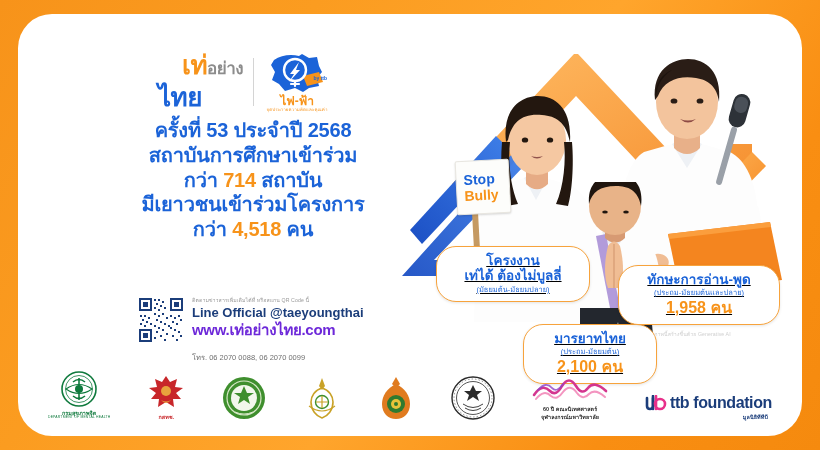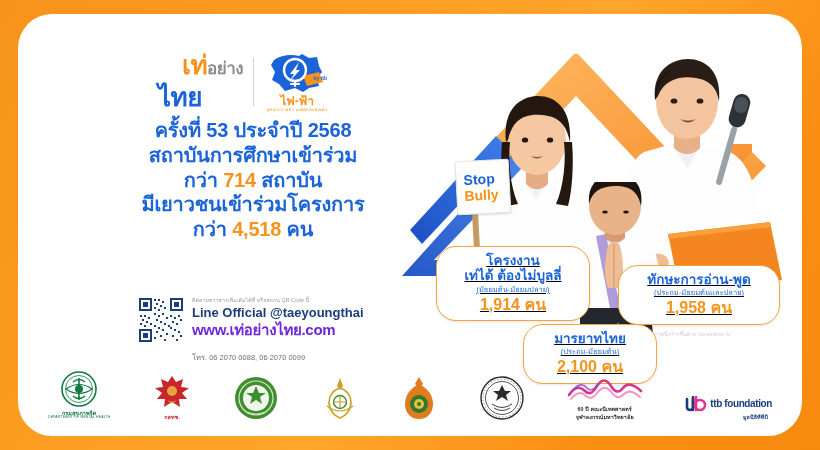--- a/index.html
+++ b/index.html
@@ -327,21 +327,20 @@
         <div class="qr-line">Line Official @taeyoungthai</div>
         <div class="qr-web">www.เท่อย่างไทย.com</div>
         <div class="qr-tel">โทร. 06 2070 0088, 06 2070 0099</div>
       </div>
     </div>
 
     <div class="bubble" id="bubble-project">
       <div class="b-title">โครงงาน</div>
       <div class="b-title">เท่ได้ ต้องไม่บูลลี่</div>
       <div class="b-sub">(มัธยมต้น-มัธยมปลาย)</div>
-      <div class="b-num">1,914 คน</div>
     </div>
 
     <div class="bubble" id="bubble-manners">
       <div class="b-title">มารยาทไทย</div>
       <div class="b-sub">(ประถม-มัธยมต้น)</div>
       <div class="b-num">2,100 คน</div>
     </div>
 
     <div class="bubble" id="bubble-speaking">
       <div class="b-title">ทักษะการอ่าน-พูด</div>
@@ -425,21 +424,21 @@
       </div>
 
       <div class="logo">
         <div style="display:flex;align-items:center;gap:3px;">
           <svg width="22" height="16" viewBox="0 0 22 16">
             <path d="M2 3 L2 11 q0 3 3 3 q3 0 3 -3 L8 3" fill="none" stroke="#1b3d7a" stroke-width="2.6" stroke-linecap="round"></path>
             <path d="M8 1 L8 14" stroke="#1b3d7a" stroke-width="2.6" stroke-linecap="round"></path>
             <circle cx="15" cy="9" r="5" fill="none" stroke="#e8308a" stroke-width="2.6"></circle>
             <path d="M11 1 L11 14" stroke="#e8308a" stroke-width="2.6" stroke-linecap="round"></path>
           </svg>
-          <span style="font-size:10px;color:#1b3d7a;font-weight:bold;letter-spacing:-0.4px;">ttb foundation</span>
+          <span style="font-size:16px;color:#1b3d7a;font-weight:bold;letter-spacing:-0.4px;">ttb foundation</span>
         </div>
         <div class="logo-cap" style="color:#1b3d7a;align-self:flex-end;margin-right:4px;">มูลนิธิทีทีบี</div>
       </div>
 
     </div>
 
   </div>
 </div>
 
 </body></html>

